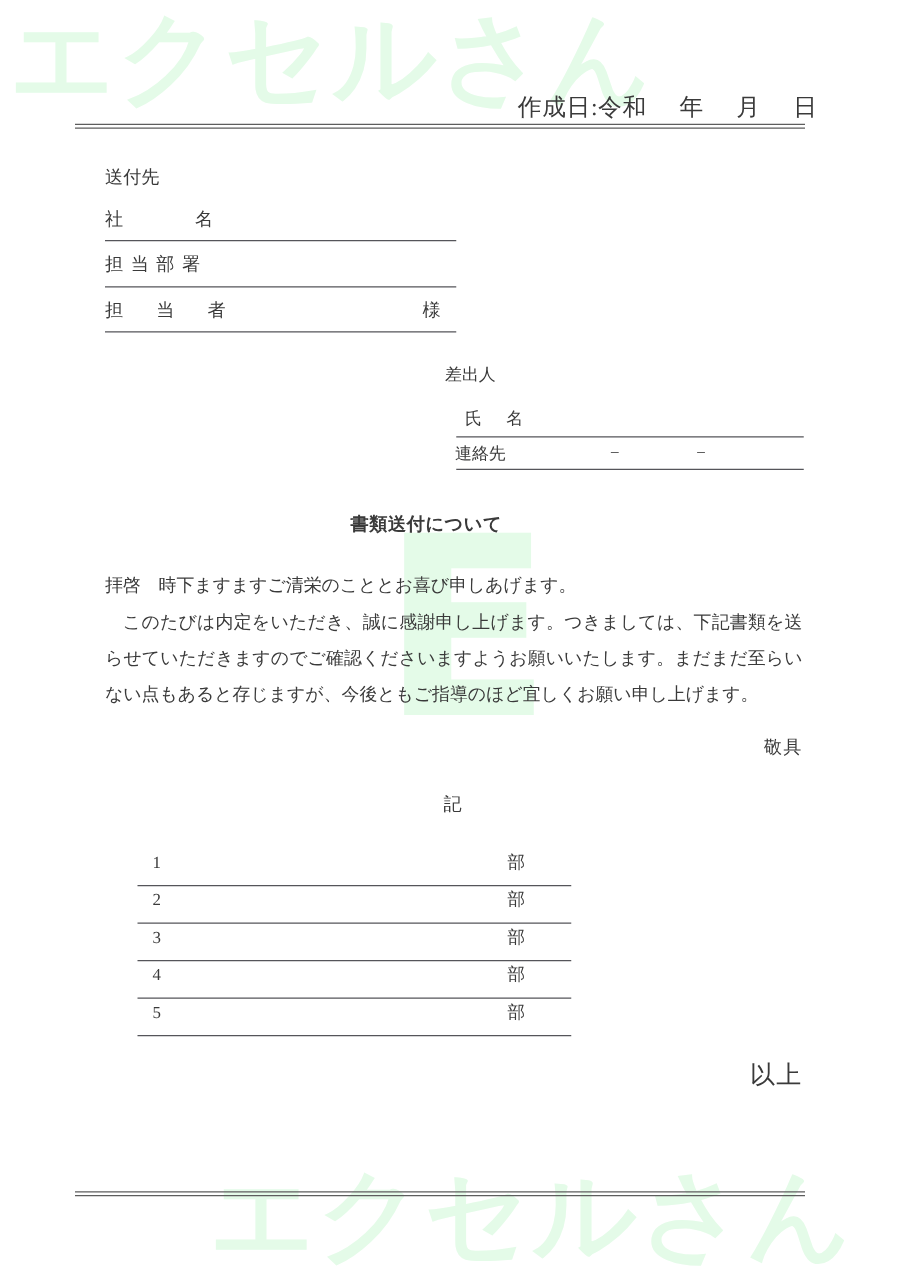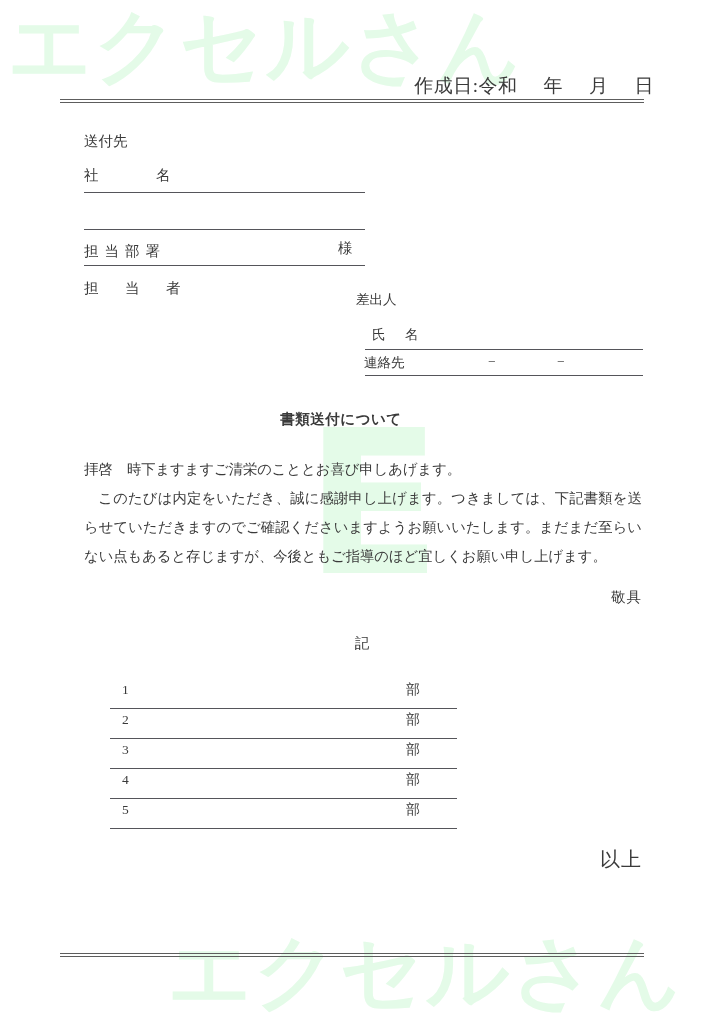--- a/index.html
+++ b/index.html
@@ -77,21 +77,21 @@
     white-space: nowrap;
   }
   .date-line .sp { display: inline-block; width: 26px; }
 
   
   .t {
     position: absolute;
     white-space: nowrap;
     font-size: 14.5px;
   }
-  .lbl-wide { letter-spacing: 6px; margin-top: 40px; }
+  .lbl-wide { letter-spacing: 6px; }
   .lbl-wide2 { letter-spacing: 9.5px; }
   .lbl-wide3 { letter-spacing: 3px; }
 
   
   .title {
     position: absolute;
     top: 410px;
     left: 0;
     width: 682px;
     text-align: center;

